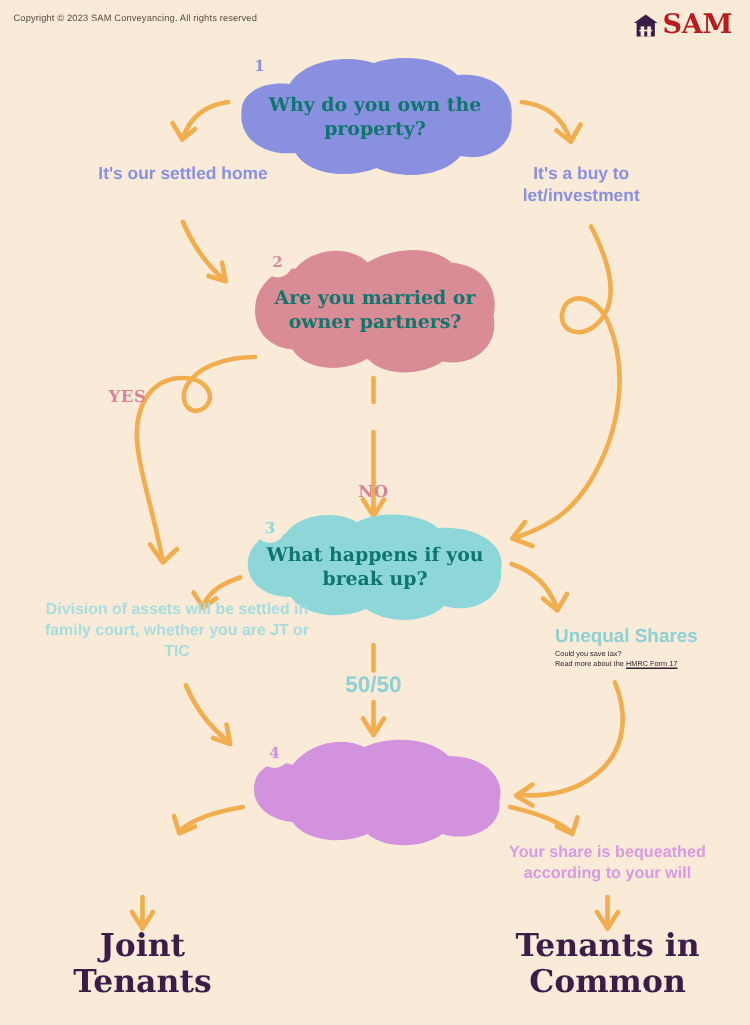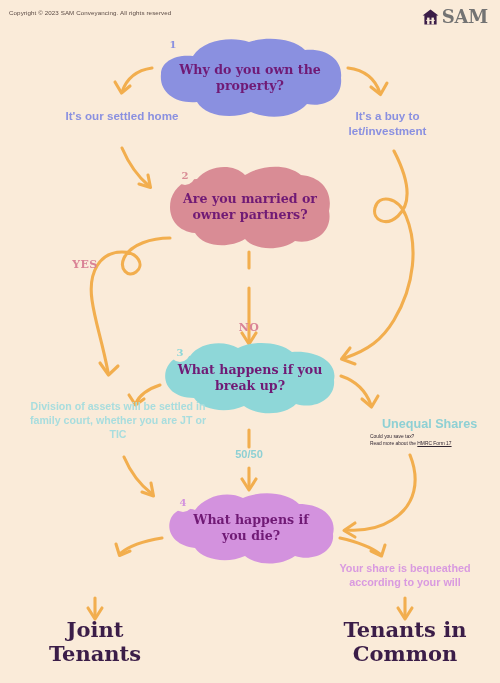--- a/index.html
+++ b/index.html
@@ -24,60 +24,60 @@
 
   .logo {
     position: absolute; right: 12px; top: 8px;
     display: flex; align-items: center; gap: 3px;
     color: #3b1d48;
   }
   .logo svg { display: block; }
   .logo .word {
     font-family: "DejaVu Serif", serif;
     font-weight: bold; font-size: 18px; letter-spacing: -.2px;
-    color: #737373; line-height: 1;
+    color: #b91c1c; line-height: 1;
   }
 
   
   .node { position: absolute; }
   .node .blobwrap { position: relative; }
   .node svg.blob { display: block; }
   .node .qtext {
     position: absolute; left: 0; right: 0; top: 50%;
     transform: translateY(-50%);
     text-align: center;
     font-family: "DejaVu Serif", serif;
-    font-weight: bold; color: #701a75;
+    font-weight: bold; color: #0f766e;
     font-size: 12.6px; line-height: 1.28;
     padding: 0 14px;
   }
   .badge {
     position: absolute;
     width: 20px; height: 20px; border-radius: 50%;
     background: #faebd9;
     display: flex; align-items: center; justify-content: center;
     font-family: "DejaVu Serif", serif;
     font-weight: bold; font-size: 10px;
   }
 
   
   .lbl {
     position: absolute; text-align: center;
     font-weight: bold; line-height: 1.3;
   }
   .lbl-blue   { color: #8a90e0; font-size: 11.6px; }
   .lbl-rose   { color: #d98396; font-family: "DejaVu Serif", serif; font-size: 11px; letter-spacing: .4px; }
   .lbl-teal   { color: #a8ddde; font-size: 10.6px; }
-  .lbl-teal2  { color: #8ed0d4; font-size: 11px; }
+  .lbl-teal2  { color: #8ed0d4; font-size: 15px; }
   .lbl-orchid { color: #d99ae0; font-size: 10.8px; }
 
   .unequal {
     position: absolute; text-align: left;
   }
-  .unequal .head { color: #8ed0d4; font-size: 12.6px; font-weight: bold; margin-left: 12px; }
+  .unequal .head { color: #8ed0d4; font-size: 12.6px; font-weight: bold; }
   .unequal .sub  { color: #2f2430; font-size: 4.9px; line-height: 1.45; margin-top: 2px; }
   .unequal .sub a { color: #2f2430; text-decoration: underline; }
 
   .outcome {
     position: absolute; text-align: center;
     font-family: "DejaVu Serif", serif;
     font-weight: bold; color: #3b1d48;
     font-size: 21px; line-height: 1.12;
   }
 </style>
@@ -228,21 +228,20 @@
     </div>
   </div>
 
   <div class="node" style="left:165px; top:490px;">
     <div class="blobwrap">
       <svg class="blob" width="172" height="76" viewBox="0 0 172 76">
         <path d="M30,20 C40,6 62,0 78,8 C96,0 122,2 134,14 C158,14 172,28 168,44
                  C170,62 148,72 130,66 C116,76 92,76 80,66 C62,74 38,70 30,58
                  C10,56 0,42 6,28 C10,20 20,16 30,20 Z" fill="#d392de"></path>
       </svg>
-      <div class="qtext">What happens if you die?</div>
       <div class="badge" style="left:8px; top:2px; color:#d392de;">
         <span>4</span>
       </div>
     </div>
   </div>
 
   <div class="lbl lbl-blue" style="left:62px; top:108px; width:120px;">It's our settled home</div>
 
   <div class="lbl lbl-blue" style="left:325px; top:108px; width:125px;">It's a buy to let/investment</div>
 

